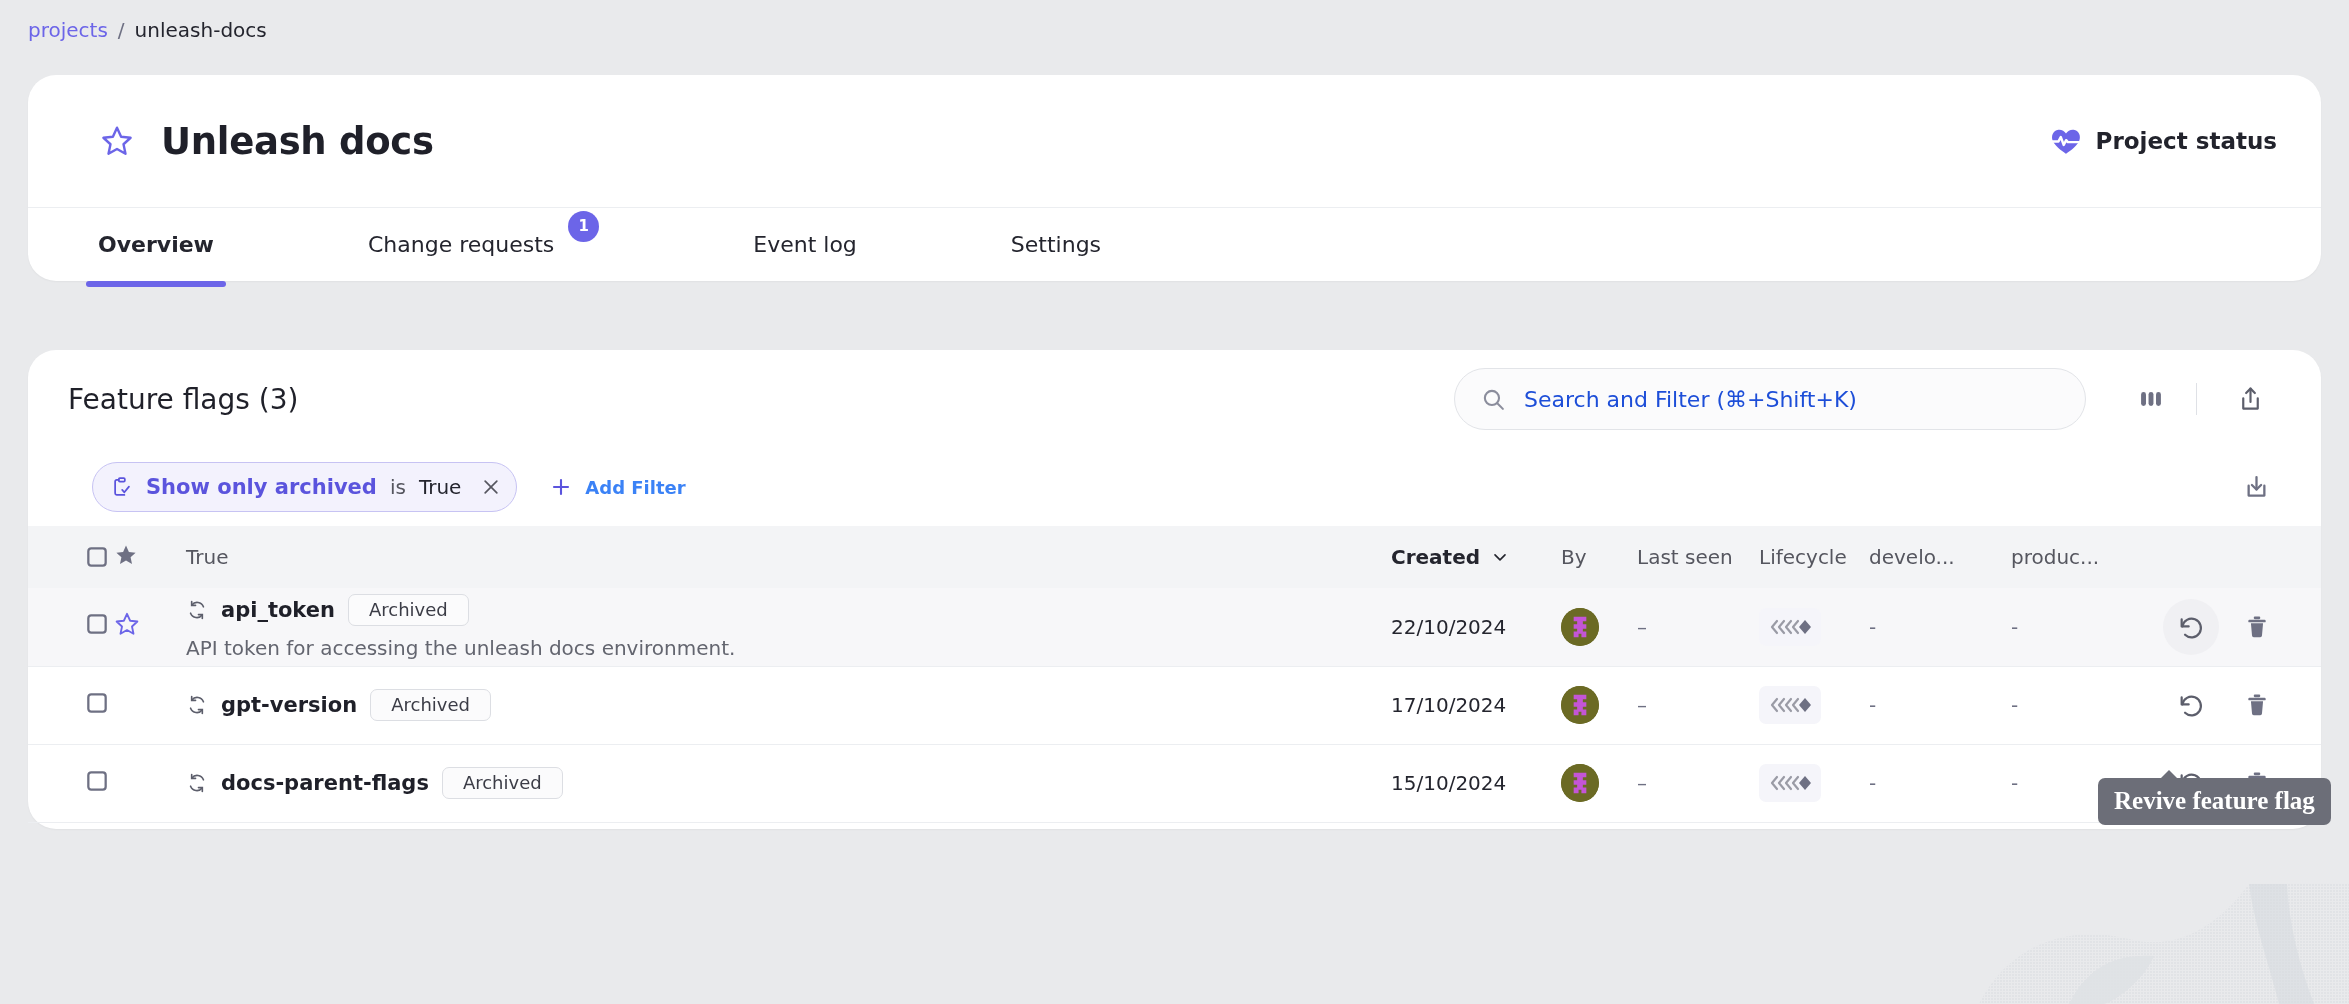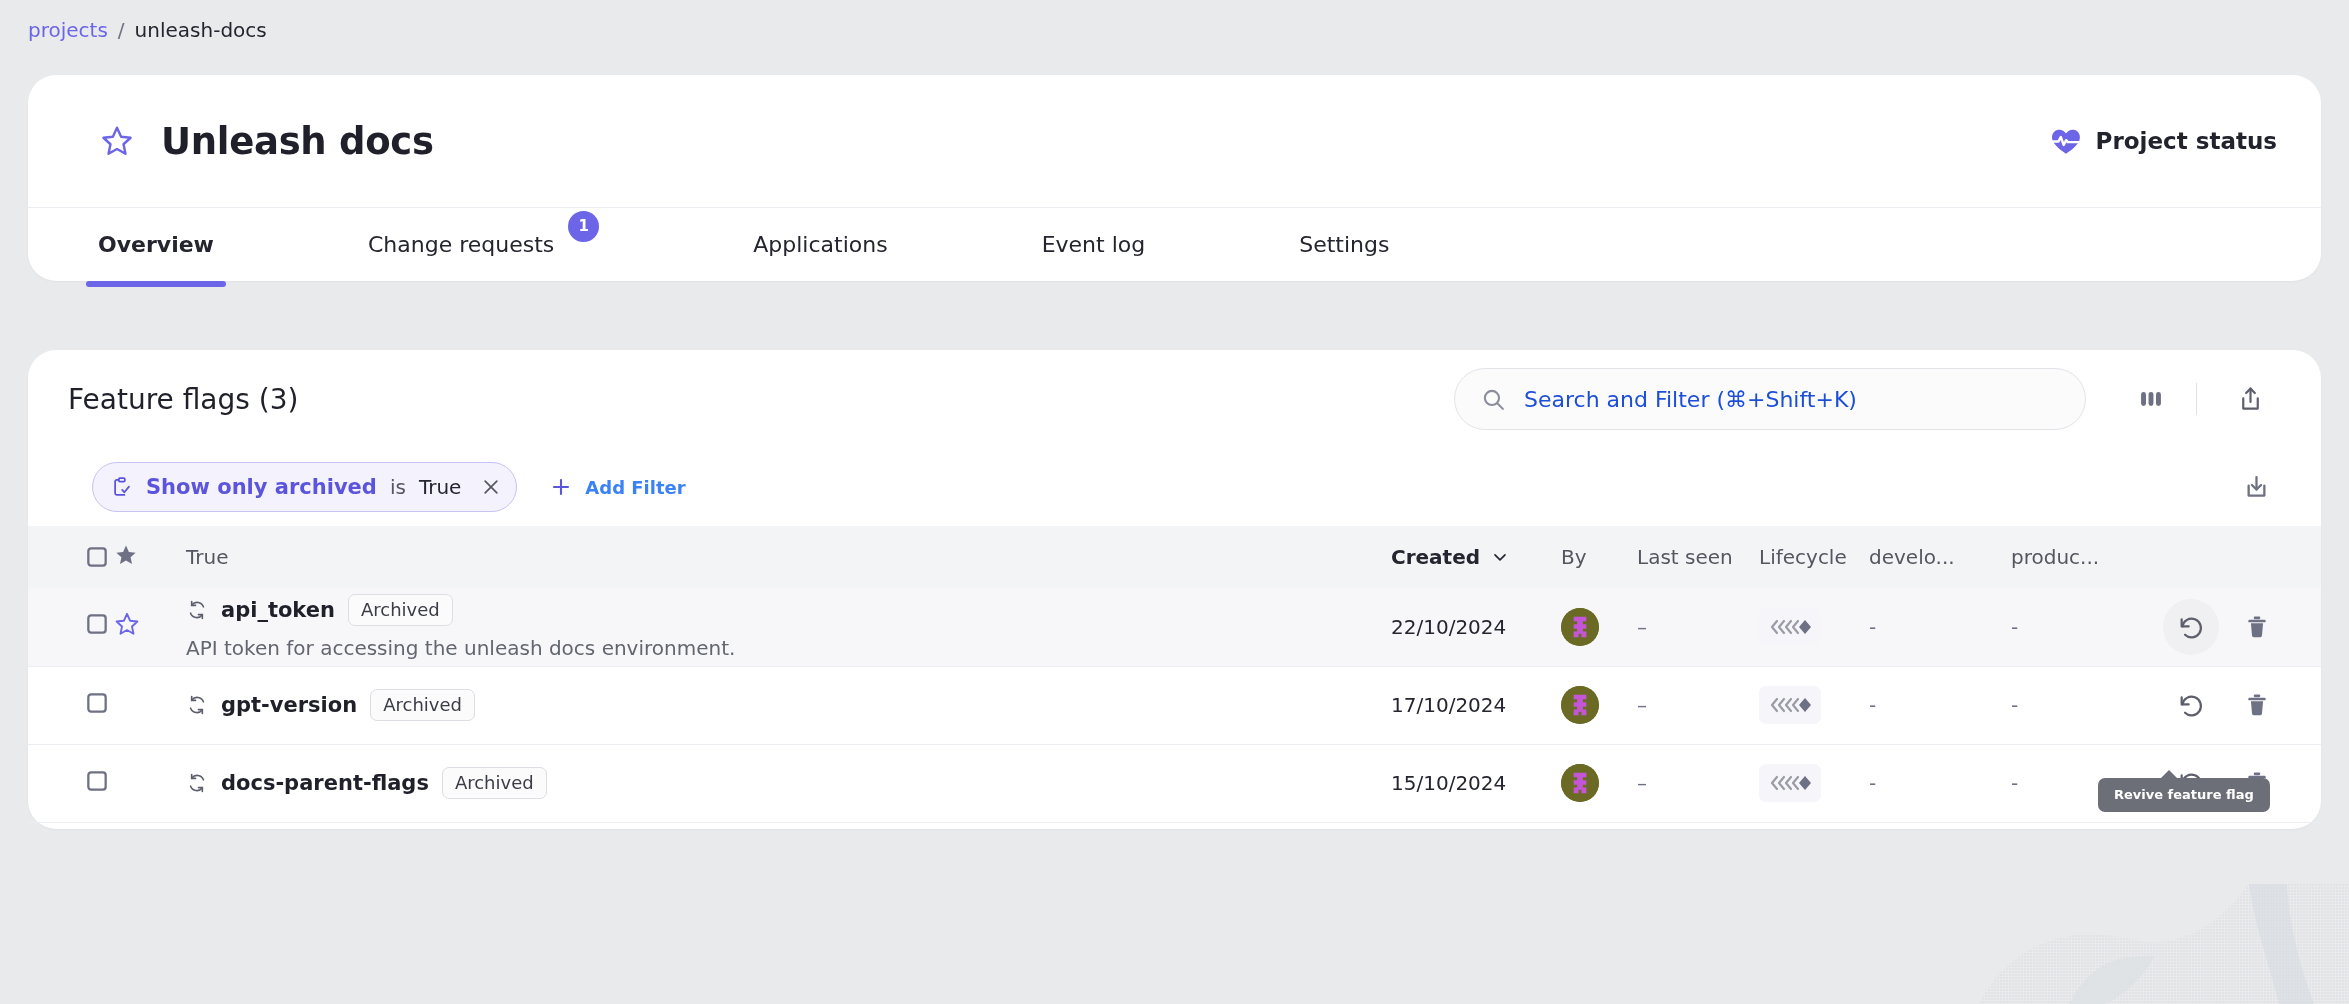--- a/index.html
+++ b/index.html
@@ -164,21 +164,21 @@
   tbody tr:last-child { border-bottom: 1px solid #eceef1; }
   td { vertical-align: middle; font-size: 20px; color: #24252e; }
   td.c-check { padding-left: 56px; }
 
   .flag-name-cell { padding-left: 6px; }
   .flag-line { display: flex; align-items: center; gap: 13px; }
   .flag-name { font-size: 21px; font-weight: 700; color: #1f2029; }
   .archived-chip {
     border: 1px solid #dcdee3; border-radius: 7px;
     background: #fbfbfc; color: #3b3c46;
-    font-size: 18px; padding: 4px 12px 5px;
+    font-size: 18px; padding: 4px 20px 5px;
   }
   .flag-desc { font-size: 20px; color: #63656f; margin-top: 10px; }
 
   .cell-dash { color: #6e7083; font-size: 20px; }
   .cell-dot  { color: #6e7083; font-size: 20px; }
   .created-cell { font-size: 20px; color: #24252e; }
 
   .avatar {
     width: 38px; height: 38px; border-radius: 50%;
     background: #6b6a24; display: block;
@@ -199,23 +199,23 @@
     width: 56px; height: 56px; border-radius: 50%;
     display: flex; align-items: center; justify-content: center;
     cursor: pointer;
   }
   .act-btn.hovered { background: #f0f0f3; }
 
   
   .tooltip {
     position: absolute; left: 2098px; top: 778px;
     background: #6c6e78; color: #fff;
-    font-size: 13px; font-weight: 700;
+    font-size: 25px; font-weight: 700;
     padding: 9px 16px 10px; border-radius: 7px;
-    white-space: nowrap; z-index: 40;
+    white-space: nowrap; z-index: 40; font-family: Liberation Serif, serif;
   }
   .tooltip::after {
     content: ""; position: absolute; top: -8px; left: 62px;
     border-left: 9px solid transparent;
     border-right: 9px solid transparent;
     border-bottom: 9px solid #6c6e78;
   }
 </style>
 </head>
 <body>
@@ -254,23 +254,20 @@
     </div>
   </div>
 
   <div class="tabs">
     <div class="tab active">
       <span>Overview</span>
     </div>
     <div class="tab">
       <span>Change requests</span>
       <span class="tab-badge">1</span>
-    </div>
-    <div class="tab">
-      <span>Applications</span>
     </div>
     <div class="tab">
       <span>Event log</span>
     </div>
     <div class="tab">
       <span>Settings</span>
     </div>
   </div>
 </div>
 

